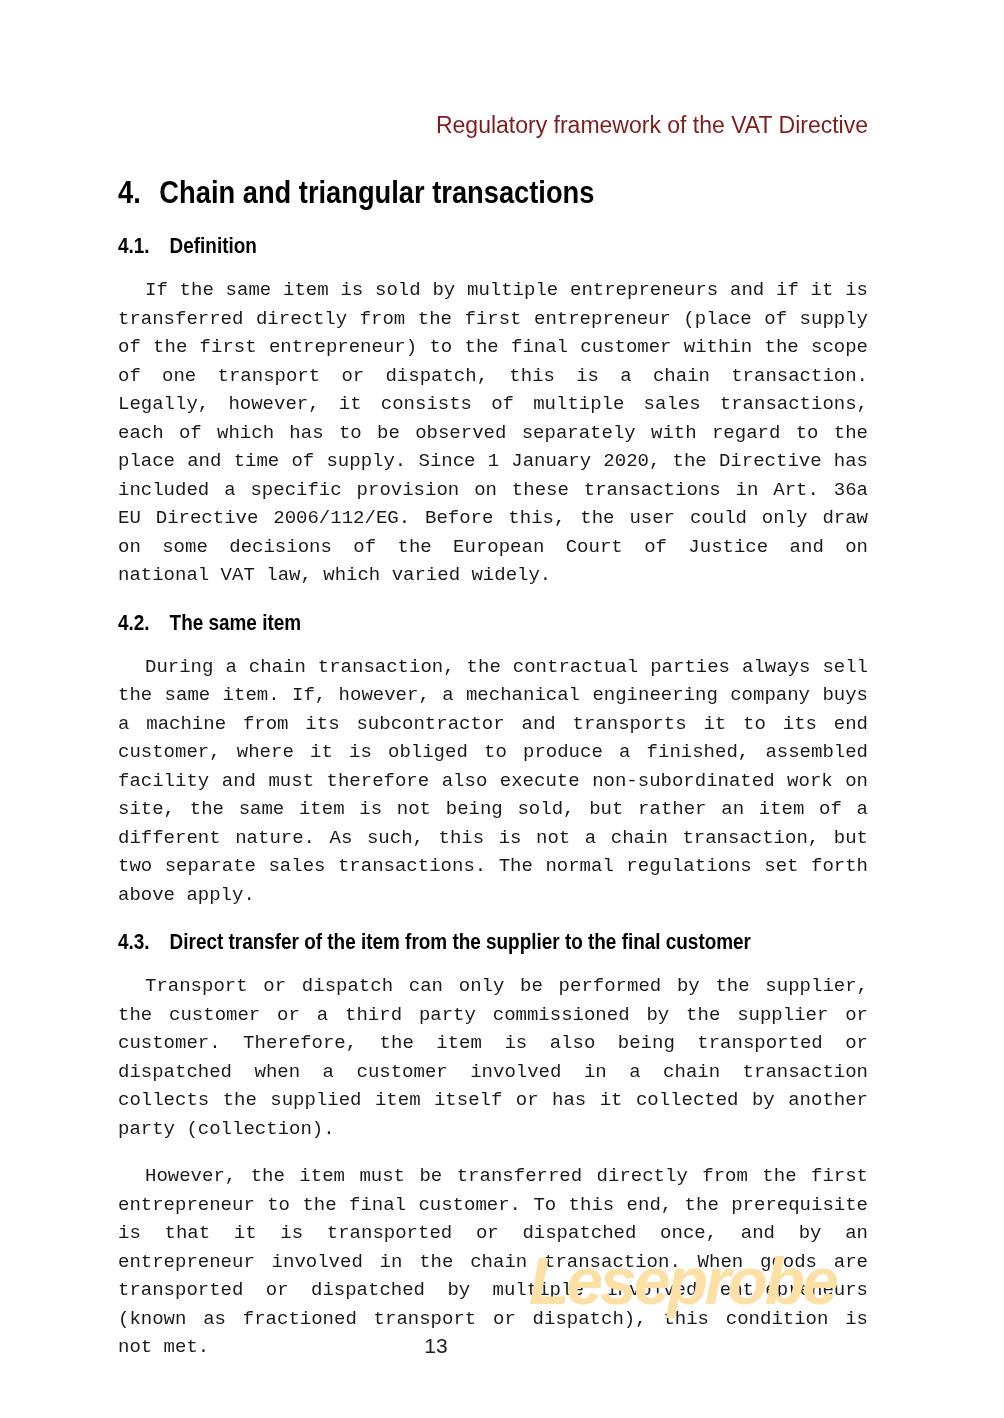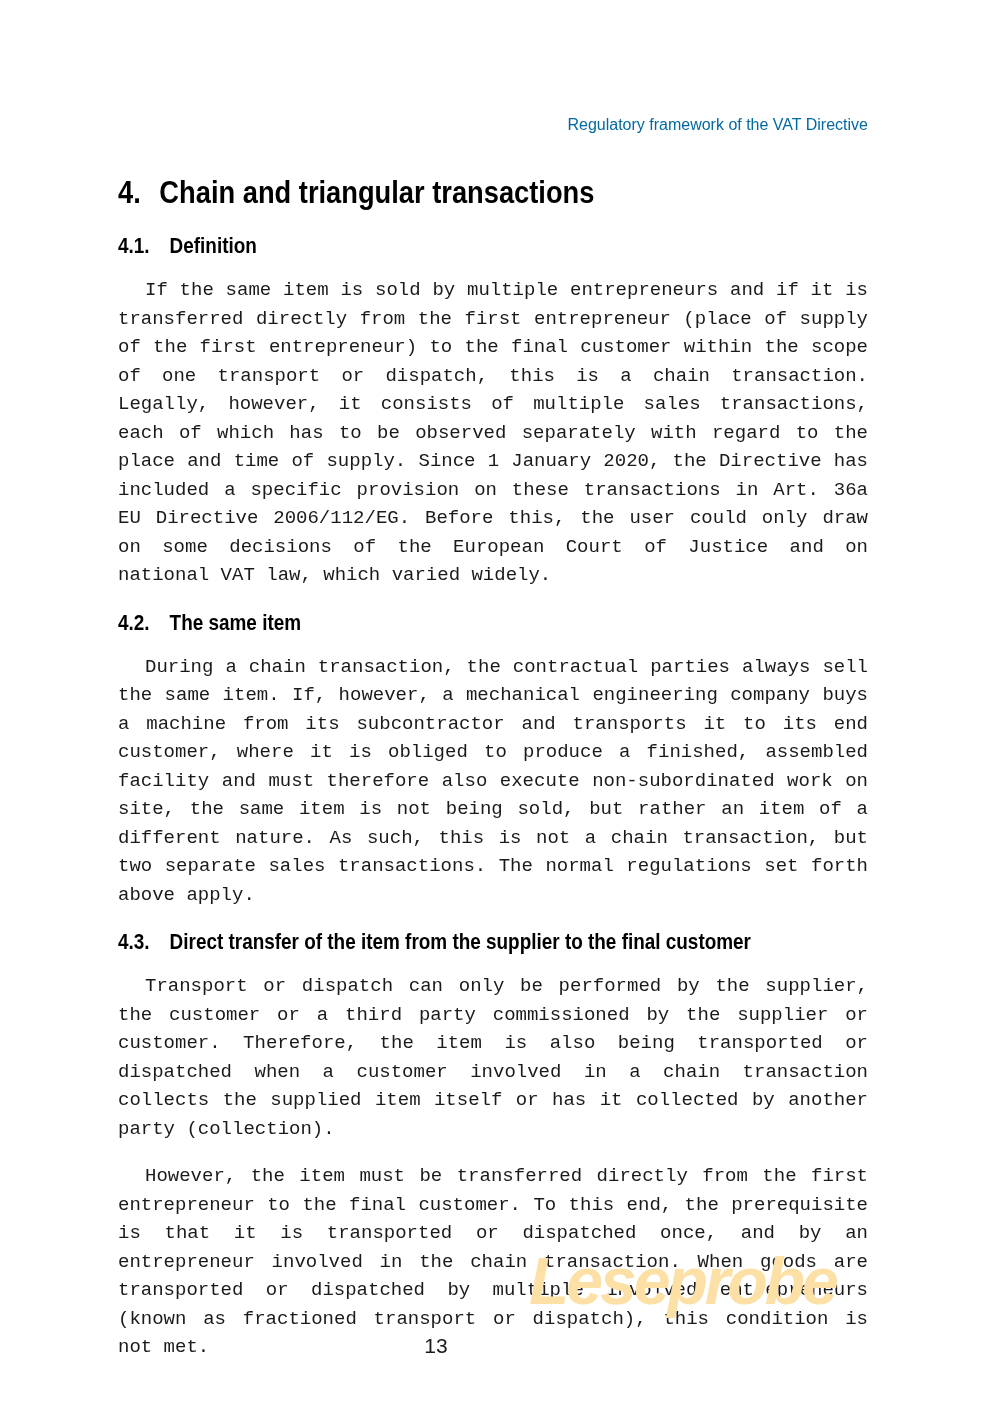--- a/index.html
+++ b/index.html
@@ -16,23 +16,23 @@
   }
   .page {
     position: absolute;
     top: 0;
     left: 118px;
     width: 750px;
     padding-top: 112px;
   }
   .running-header {
     text-align: right;
-    font-size: 16px;
+    font-size: 23px;
     line-height: 26px;
-    color: #0369a1;
+    color: #7f1d1d;
     font-stretch: semi-condensed;
     margin: 0 0 38px 0;
   }
   .h1 {
     display: flex;
     align-items: baseline;
     font-weight: bold;
     color: #000000;
     font-size: 31px;
     line-height: 34px;

